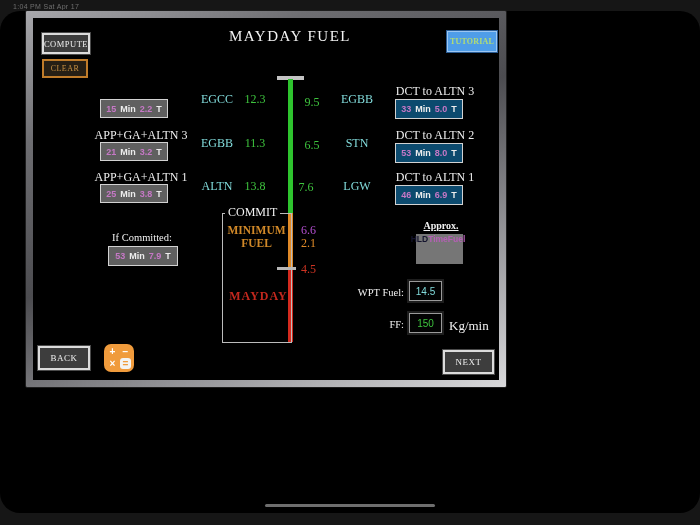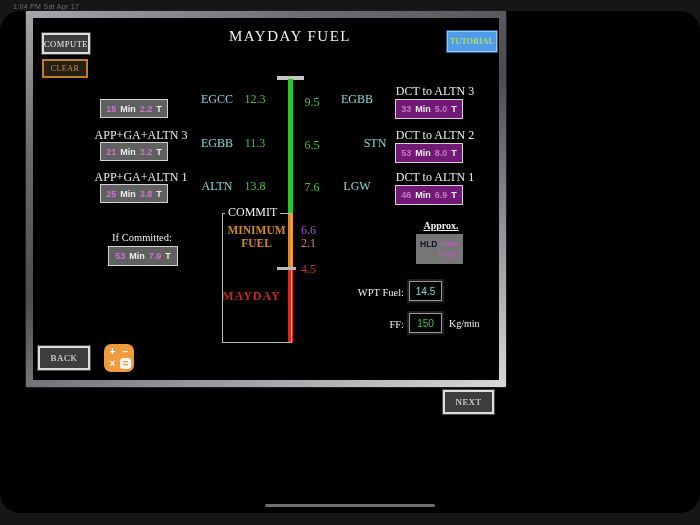--- a/index.html
+++ b/index.html
@@ -31,65 +31,65 @@
                  font-size:15px; letter-spacing:1.5px; }
   #tutorial-btn{ left:447px; top:31px; width:50px; height:21px; background:#4f9de8;
                  border:1px solid #9cc6f2; box-shadow:0 0 0 1px #2a5c94; color:#b2dc74;
                  font-weight:bold; font-size:8px; letter-spacing:.2px; }
 
   .row-label { color:#f0f0f0; font-size:12px; text-align:center; }
   .min-box { background:#606060; border:1px solid #d2d2d2; box-shadow:0 1px 2px #000;
              display:flex; align-items:center; justify-content:center; gap:4px;
              font:bold 9px "Liberation Sans", sans-serif; color:#ededed; cursor:pointer; }
   .min-box .num { color:#c678c6; }
-  .right .min-box { background:#701a75; }
+  .right .min-box { background:#0c4a6e; }
 
   .apt   { color:#82dcdc; font-size:12px; text-align:center; }
   .g-val { color:#3ec43e; font-size:12px; text-align:center; }
 
   
   #bar-cap  { left:277px; top:76px; width:27px; height:4px; background:#c4c4c4; }
   #bar-green  { left:288px; top:79px;  width:5px; height:134px; background:#2ec42e; }
   #bar-orange { left:288px; top:213px; width:5px; height:56px;  background:#e08a28; }
   #bar-red    { left:288px; top:269px; width:5px; height:73px;  background:#d42a1e; }
   #bar-tick   { left:277px; top:267px; width:19px; height:3px;  background:#b8b8b8; }
 
   #commit-box { left:222px; top:213px; width:70px; height:130px; border:1.5px solid #bcbcbc; }
   #commit-label { left:225px; top:205px; background:#000; padding:0 3px; color:#f2f2f2; font-size:12px; }
   #minfuel-label { left:221px; top:224px; width:71px; text-align:center; color:#d08828;
                    font-weight:bold; font-size:11.5px; line-height:13px; }
-  #mayday-label  { left:216px; top:289px; width:71px; text-align:center; color:#c3281e;
+  #mayday-label  { left:223px; top:289px; width:71px; text-align:center; color:#c3281e;
                    font-weight:bold; font-size:12px; letter-spacing:1px; }
   .mag-val { color:#b44fd0; font-size:12px;margin-top:15px; }
   .org-val { color:#e08a28; font-size:12px; }
   .red-val { color:#cc3322; font-size:12px; }
 
   #ifc-label { left:102px; top:232px; width:80px; color:#f0f0f0; font-size:10.5px; text-align:center; }
   #ifc-box   { left:108px; top:246px; width:70px; height:20px; }
 
   #approx-label { left:417px; top:220px; width:48px; text-align:center; color:#f0f0f0;
                   font-weight:bold; font-size:10px; text-decoration:underline; }
   #hld-box { left:416px; top:234px; width:47px; height:30px; background:#767676;
              box-shadow:0 1px 2px #000; font:bold 8.5px "Liberation Sans", sans-serif;
-             display:flex; flex-direction:column; justify-content:center; padding:0 4px; cursor:pointer; }
+             display:flex; flex-direction:row; justify-content:center; padding:0 4px; cursor:pointer; }
   #hld-box .l1 { display:flex; justify-content:space-between; }
   #hld-box .hld { color:#14142e; }
   #hld-box .mag { color:#b65fb6; }
   #hld-box .l2 { text-align:right; padding-right:3px; }
 
   .fld-label { color:#f0f0f0; font-size:10.5px; text-align:right; }
   .fld { background:#030303; border:1px solid #9a9a9a; box-shadow:0 0 0 2px #1e1e1e;
          display:flex; align-items:center; justify-content:center;
          font:10px "Liberation Sans", sans-serif; cursor:text; }
   #wpt-field { left:409px; top:281px; width:33px; height:20px; color:#82dcdc; }
   #ff-field  { left:409px; top:313px; width:33px; height:20px; color:#3ec43e; }
-  #ff-unit   { left:449px; top:318px; color:#f0f0f0; font-size:10px; }
+  #ff-unit   { left:449px; top:318px; color:#f0f0f0; font-size:13px; }
 
   #back-btn { left:38px;  top:346px; width:52px; height:24px; font-size:9px; }
-  #next-btn { left:443px; top:350px; width:51px; height:24px; font-size:9px;margin-top:40px; }
+  #next-btn { left:443px; top:350px; width:51px; height:24px; font-size:9px; }
 
   #calc-icon { left:104px; top:344px; width:30px; height:28px; background:#f09b3c; border-radius:7px;
                display:grid; grid-template-columns:1fr 1fr; grid-template-rows:1fr 1fr;
                font:bold 10px "Liberation Sans", sans-serif; color:#fff; cursor:pointer; padding:2px; }
   #calc-icon span { display:flex; align-items:center; justify-content:center; }
   #calc-icon .eq { background:#f3f3f3; border-radius:3px; color:#f09b3c; margin:1px; }
 
   #home-indicator { left:265px; top:504px; width:170px; height:3px; background:#6e6e6e; border-radius:2px; }
 </style>
 </head>
@@ -140,23 +140,23 @@
   <div class="abs g-val" style="left:240px;top:179px;width:30px;">13.8</div>
 
   <div class="abs" id="bar-cap"></div>
   <div class="abs" id="bar-green"></div>
   <div class="abs" id="bar-orange"></div>
   <div class="abs" id="bar-red"></div>
   <div class="abs" id="bar-tick"></div>
 
   <div class="abs g-val" style="left:298px;top:95px;width:28px;">9.5</div>
   <div class="abs g-val" style="left:298px;top:138px;width:28px;">6.5</div>
-  <div class="abs g-val" style="left:298px;top:180px;width:28px;">7.6</div>
+  <div class="abs g-val" style="left:292px;top:180px;width:28px;">7.6</div>
   <div class="abs apt" style="left:333px;top:92px;width:48px;">EGBB</div>
-  <div class="abs apt" style="left:351px;top:136px;width:48px;">STN</div>
+  <div class="abs apt" style="left:333px;top:136px;width:48px;">STN</div>
   <div class="abs apt" style="left:333px;top:179px;width:48px;">LGW</div>
 
   <div class="abs" id="commit-box"></div>
   <div class="abs" id="commit-label">COMMIT</div>
   <div class="abs" id="minfuel-label">MINIMUM FUEL</div>
   <div class="abs" id="mayday-label">MAYDAY</div>
   <div class="abs mag-val" style="left:301px;top:208px;">6.6</div>
   <div class="abs org-val" style="left:301px;top:236px;">2.1</div>
   <div class="abs red-val" style="left:301px;top:262px;">4.5</div>
 

